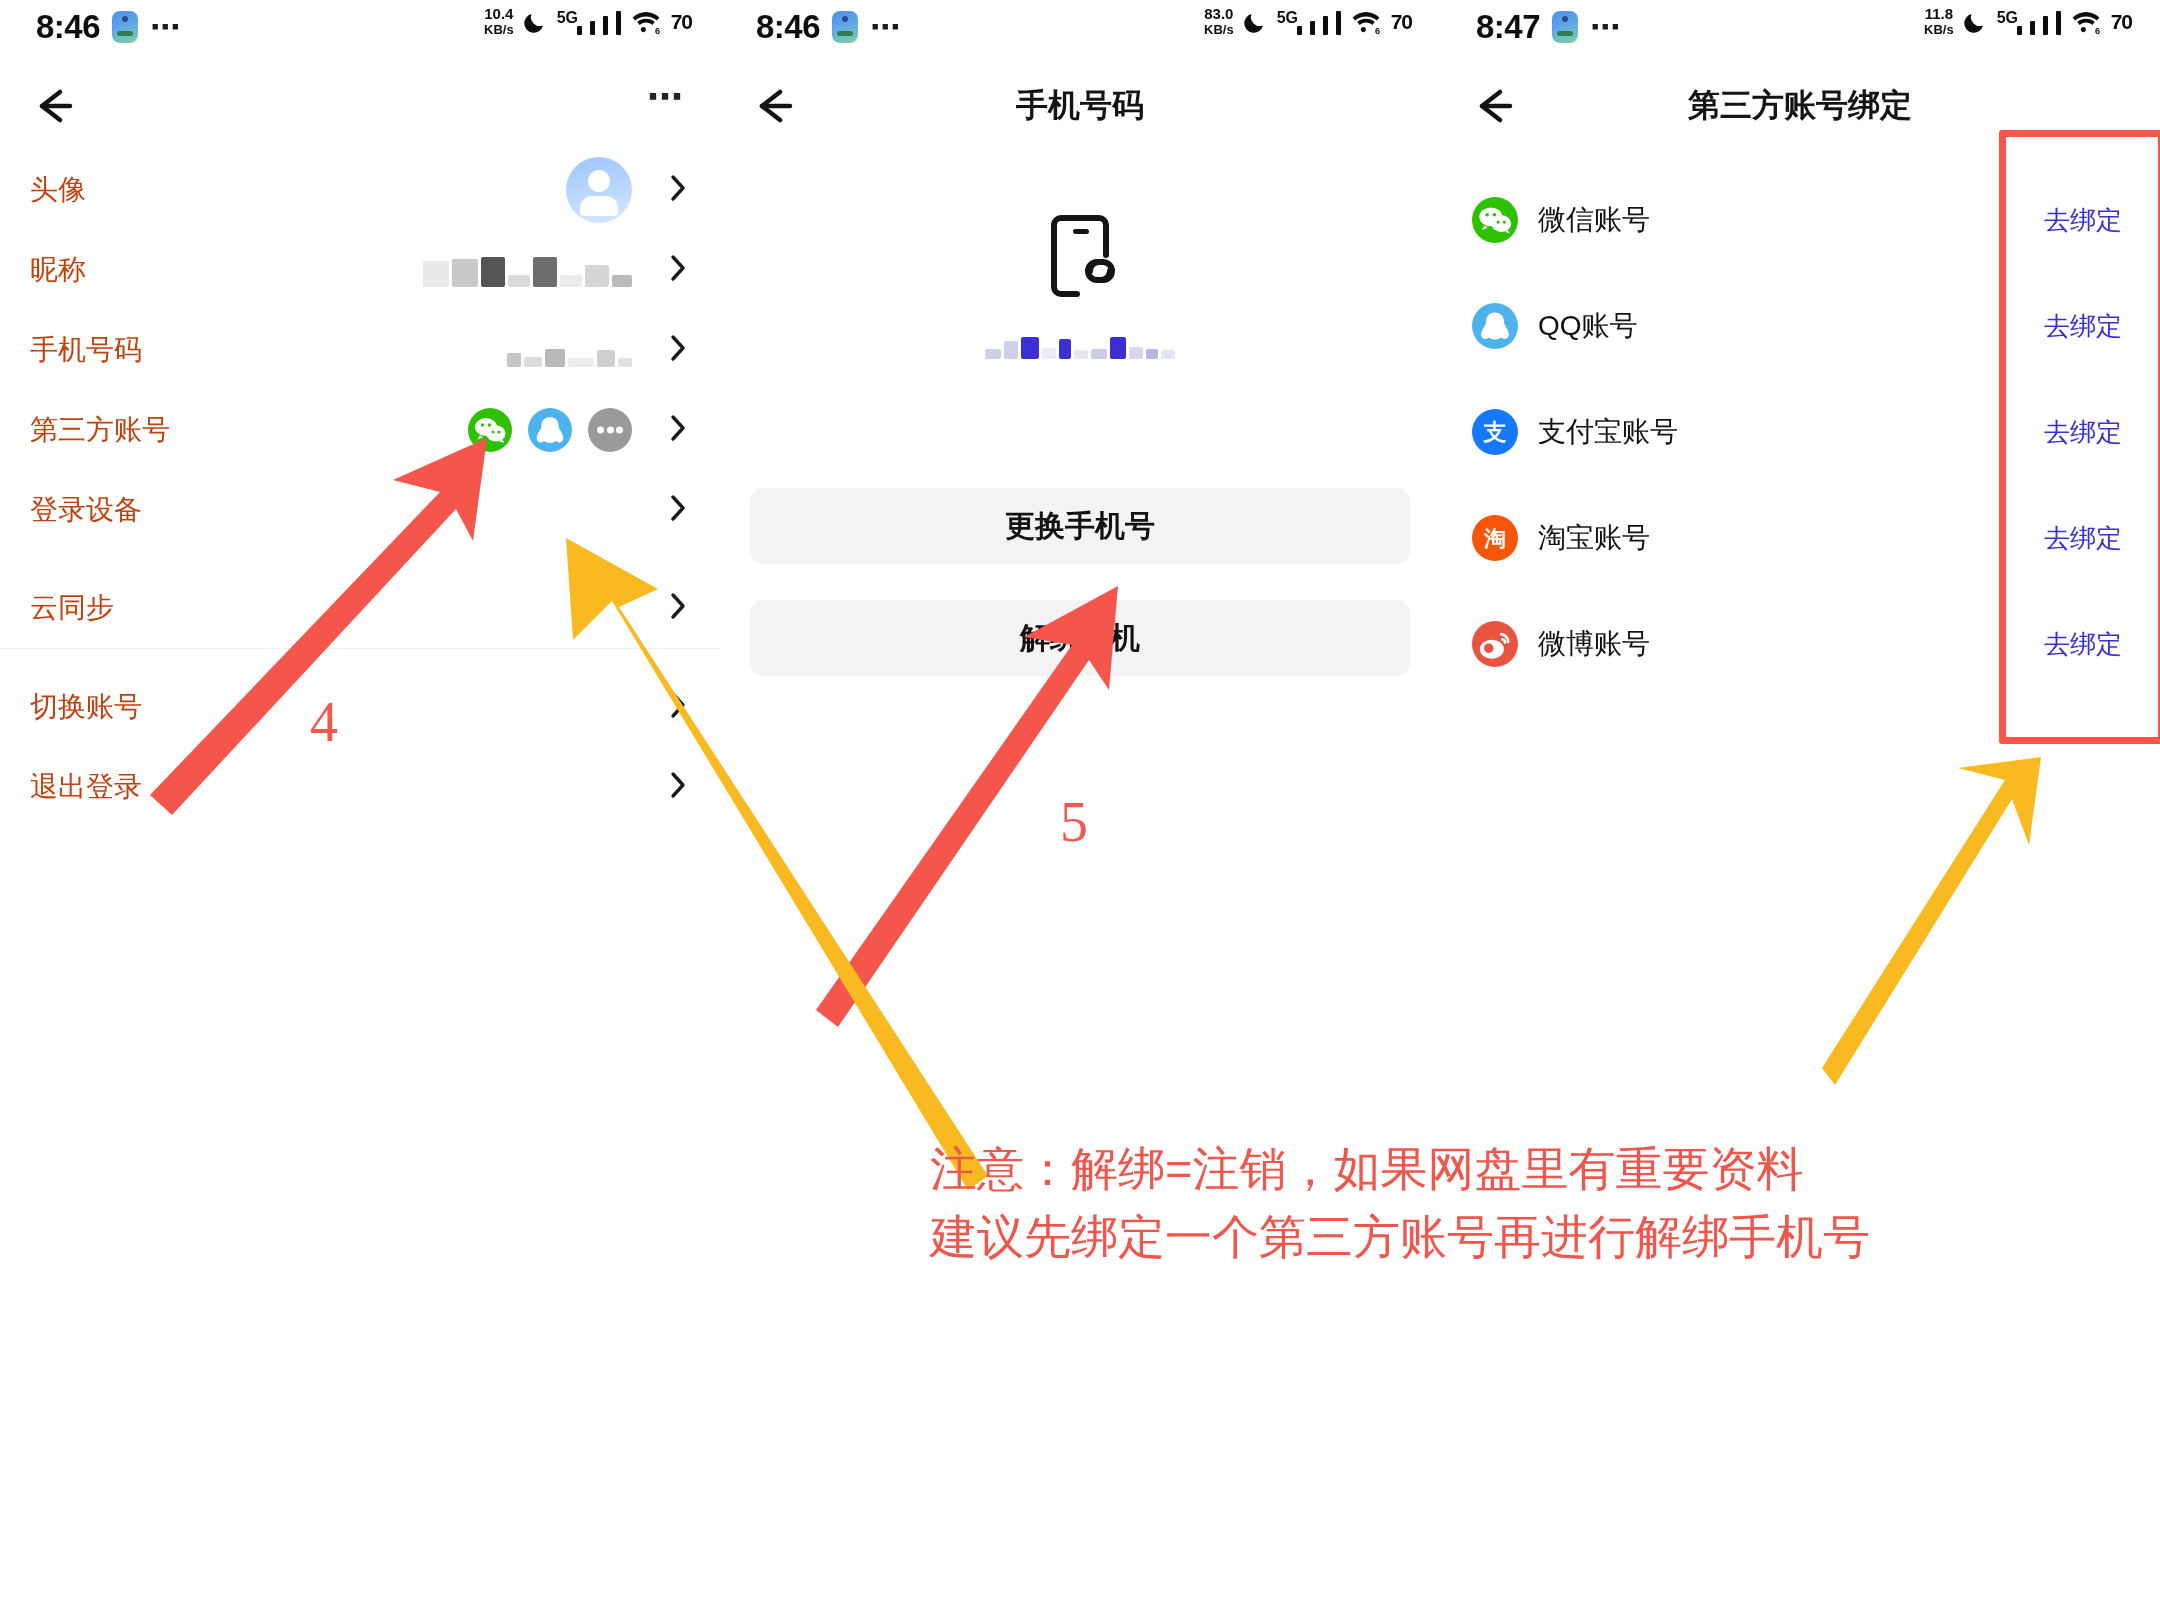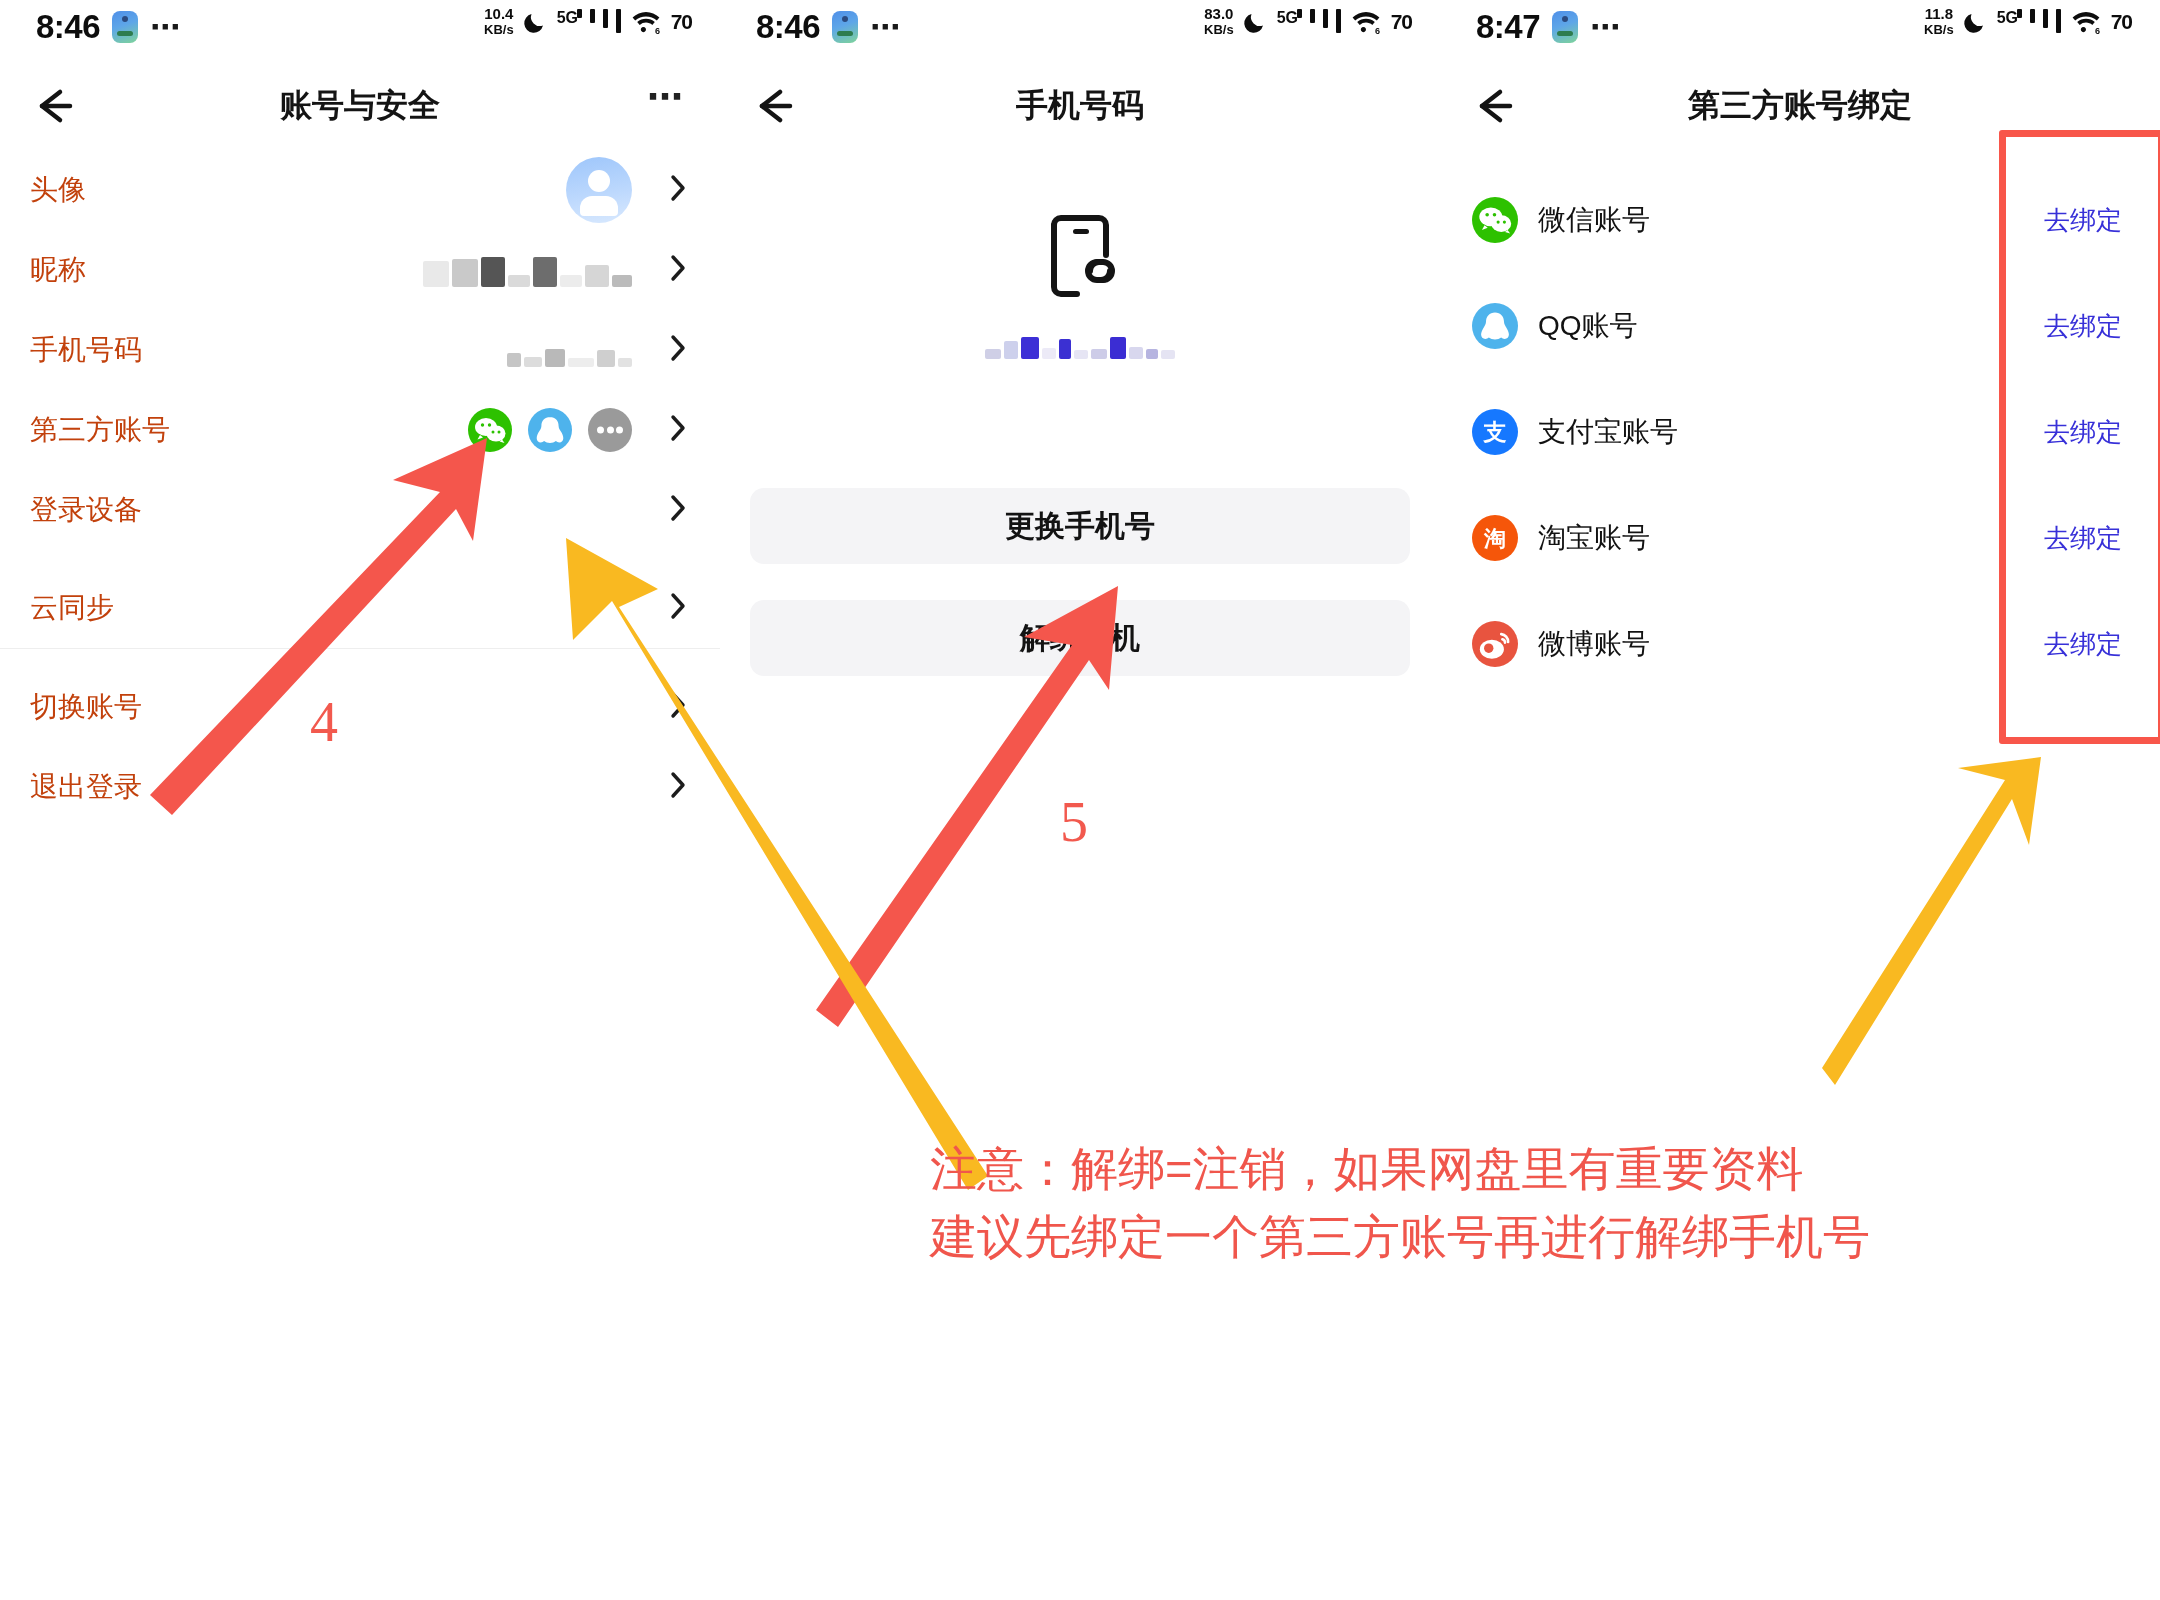--- a/index.html
+++ b/index.html
@@ -26,21 +26,21 @@
      background:linear-gradient(160deg,#4f8fe8 0%,#5ea6e8 45%,#7fd49a 100%);
      position:relative;}
   .sb-appicon::before{content:"";position:absolute;left:10px;top:5px;width:6px;height:6px;border-radius:50%;background:#2b4a80;}
   .sb-appicon::after{content:"";position:absolute;left:5px;top:20px;width:16px;height:5px;border-radius:3px;background:#2e7d4f;}
   .sb-dots{font-size:30px;line-height:14px;color:#1a1a1a;font-weight:700;letter-spacing:2px;}
   .sb-right{position:absolute;right:28px;top:6px;display:flex;align-items:center;gap:9px;}
   .sb-net{text-align:center;font-size:15px;font-weight:700;line-height:16px;color:#0d0d0d;}
   .sb-net .u{font-size:13px;}
   .sb-moon{width:25px;height:25px;position:relative;}
   .sb-moon svg{display:block;}
-  .sb-sig{display:flex;gap:8px;height:26px;position:relative;padding-left:20px;}
+  .sb-sig{display:flex;align-items:flex-end;gap:8px;height:26px;position:relative;padding-left:20px;}
   .sb-sig .g5{position:absolute;left:0;top:0;font-size:16px;font-weight:700;color:#0d0d0d;}
   .sb-sig i{display:block;width:5px;background:#0d0d0d;border-radius:1px;}
   .sb-sig i:nth-child(2){height:9px;}
   .sb-sig i:nth-child(3){height:14px;}
   .sb-sig i:nth-child(4){height:19px;}
   .sb-sig i:nth-child(5){height:24px;}
   .sb-wifi{width:32px;height:26px;position:relative;}
   .sb-batt{font-size:21px;font-weight:700;color:#0d0d0d;letter-spacing:-1px;}
 
   
@@ -145,21 +145,20 @@
       </div>
     </div>
 
     <div class="navbar">
       <div class="nav-back">
         <svg width="52" height="52" viewBox="0 0 52 52">
             <path d="M30 12 L12 26 L30 40" stroke="#141414" stroke-width="4.5" fill="none" stroke-linecap="round" stroke-linejoin="round"></path>
             <path d="M12 26 H40" stroke="#141414" stroke-width="4.5" stroke-linecap="round"></path>
           </svg>
       </div>
-      <div class="nav-title">账号与安全</div>
       <div class="nav-more">⋯</div>
     </div>
 
     <div class="setlist">
 
       <div class="setrow">
         <span class="label">头像</span>
         <span class="rightval">
           <span class="avatar">
               <span class="head"></span>

